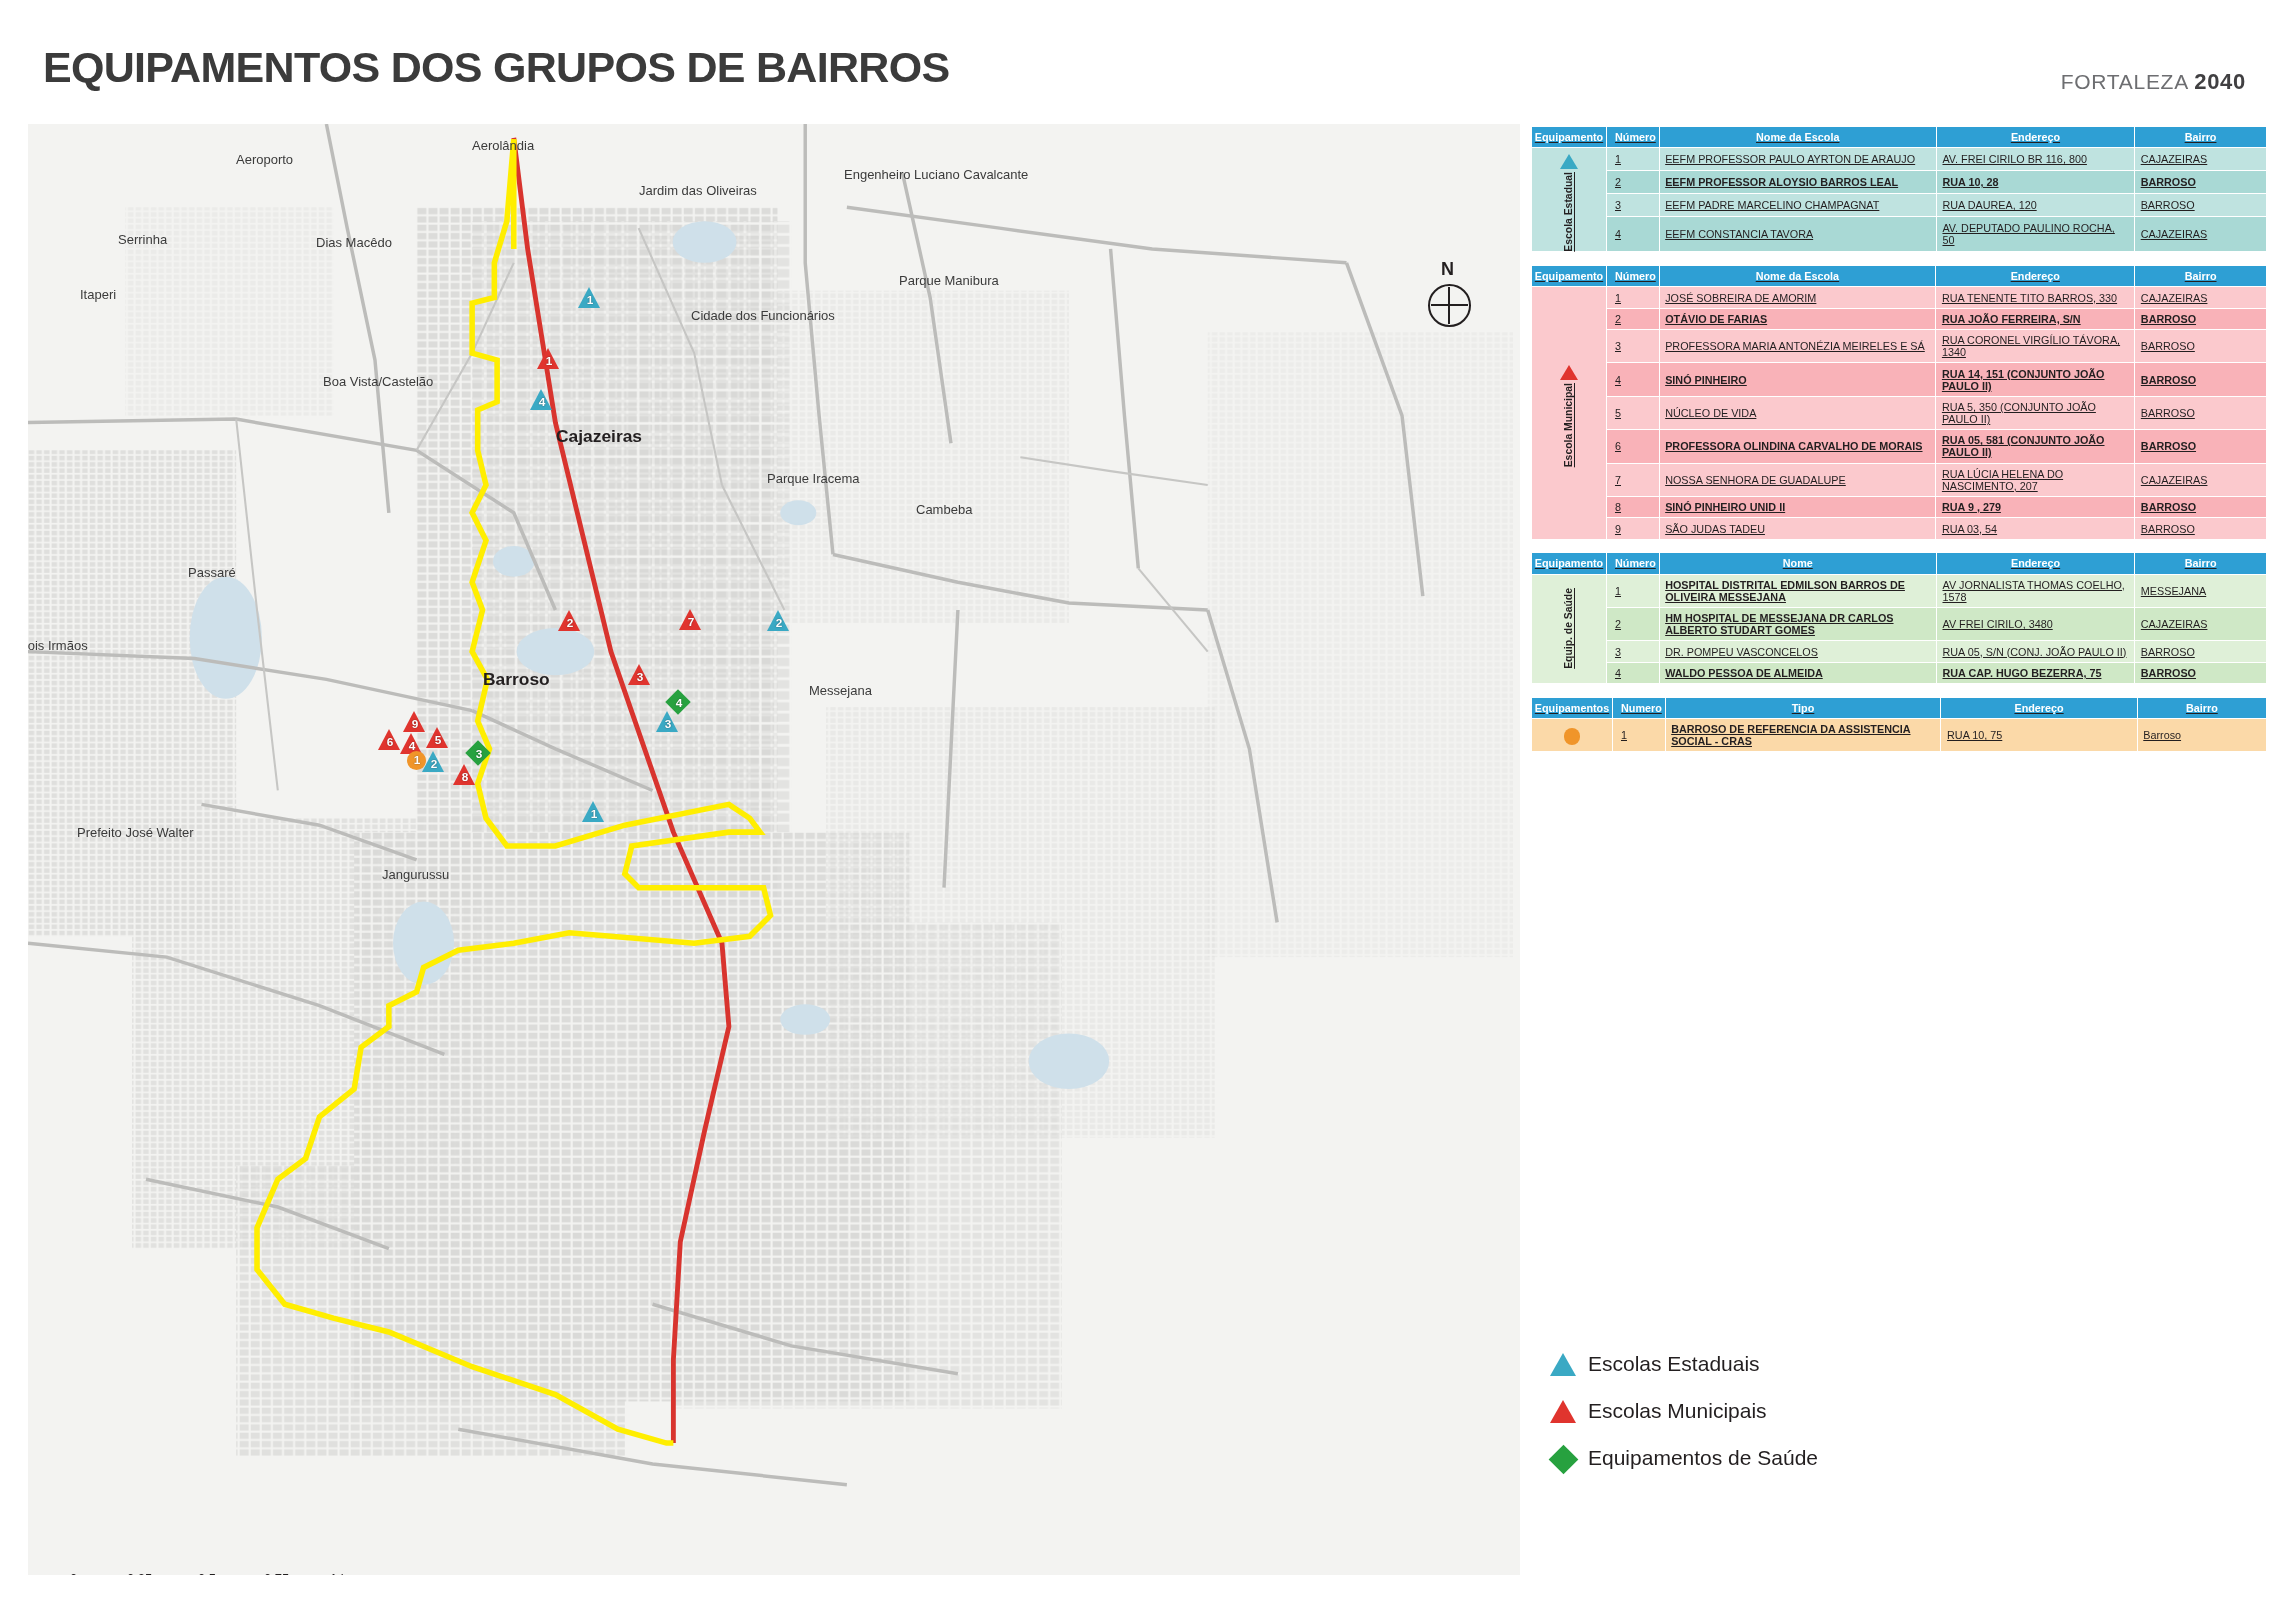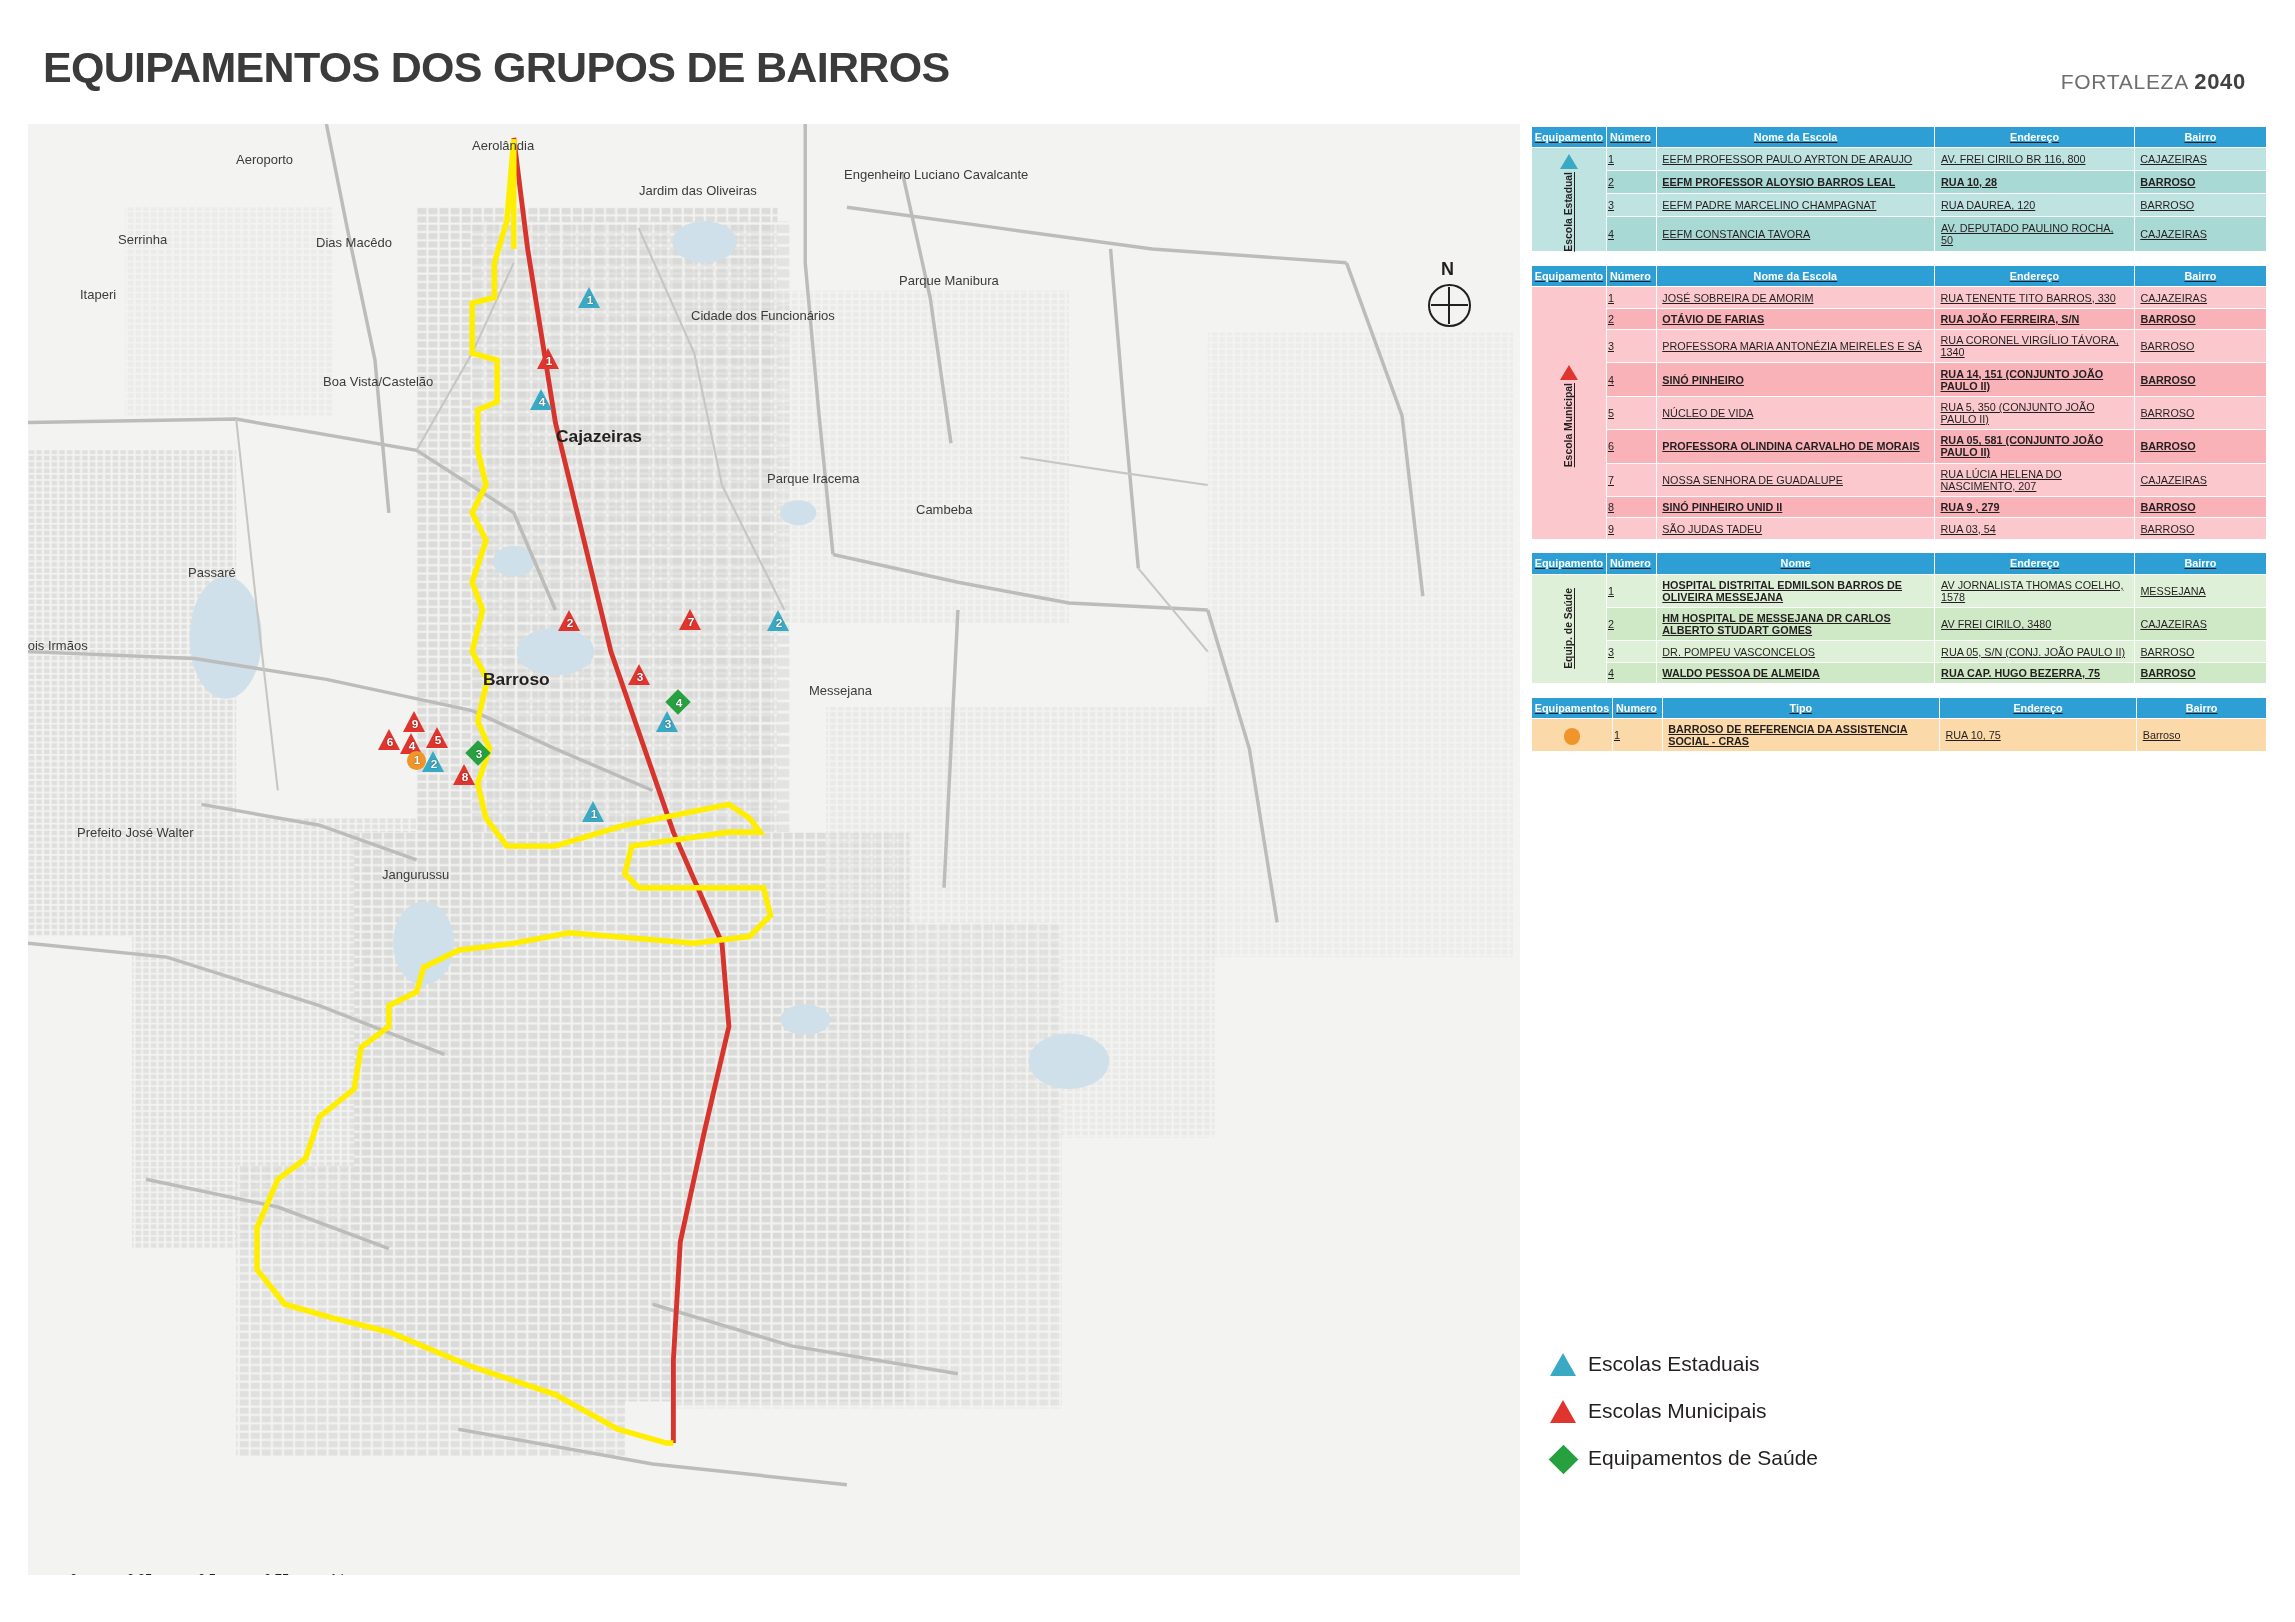--- a/index.html
+++ b/index.html
@@ -101,21 +101,21 @@
 
   
   #tables { position:absolute; left:1531px; top:126px; width:736px; }
   table { border-collapse:collapse; width:736px; font-size:10.4px;text-decoration:underline; }
   th {
     background:#2e9fd4; color:#ffffff; font-weight:bold; font-size:10.8px;
     padding:4.2px 2.8px; text-align:center; border:0.7px solid #ffffff;
   }
   td { padding:4.2px 5.6px; border:0.7px solid #ffffff; vertical-align:middle; font-size:10.8px; }
   .col-cat { width:50px; text-align:center; }
-  .col-num { width:50px; text-align:left; padding-left:1px;margin-left:42px; }
+  .col-num { width:50px; text-align:left; padding-left:8px;margin-left:42px; }
   .col-name { width:292px; text-align:left; }
   .col-addr { width:208px; text-align:left; }
   .col-bairro { width:136px; text-align:left; }
   th.col-name, th.col-addr, th.col-bairro, th.col-num { text-align:center; }
 
   .cat-cell {
     position:relative; width:50px; padding:0;
   }
   .cat-label {
     writing-mode:vertical-rl; transform:rotate(180deg);

